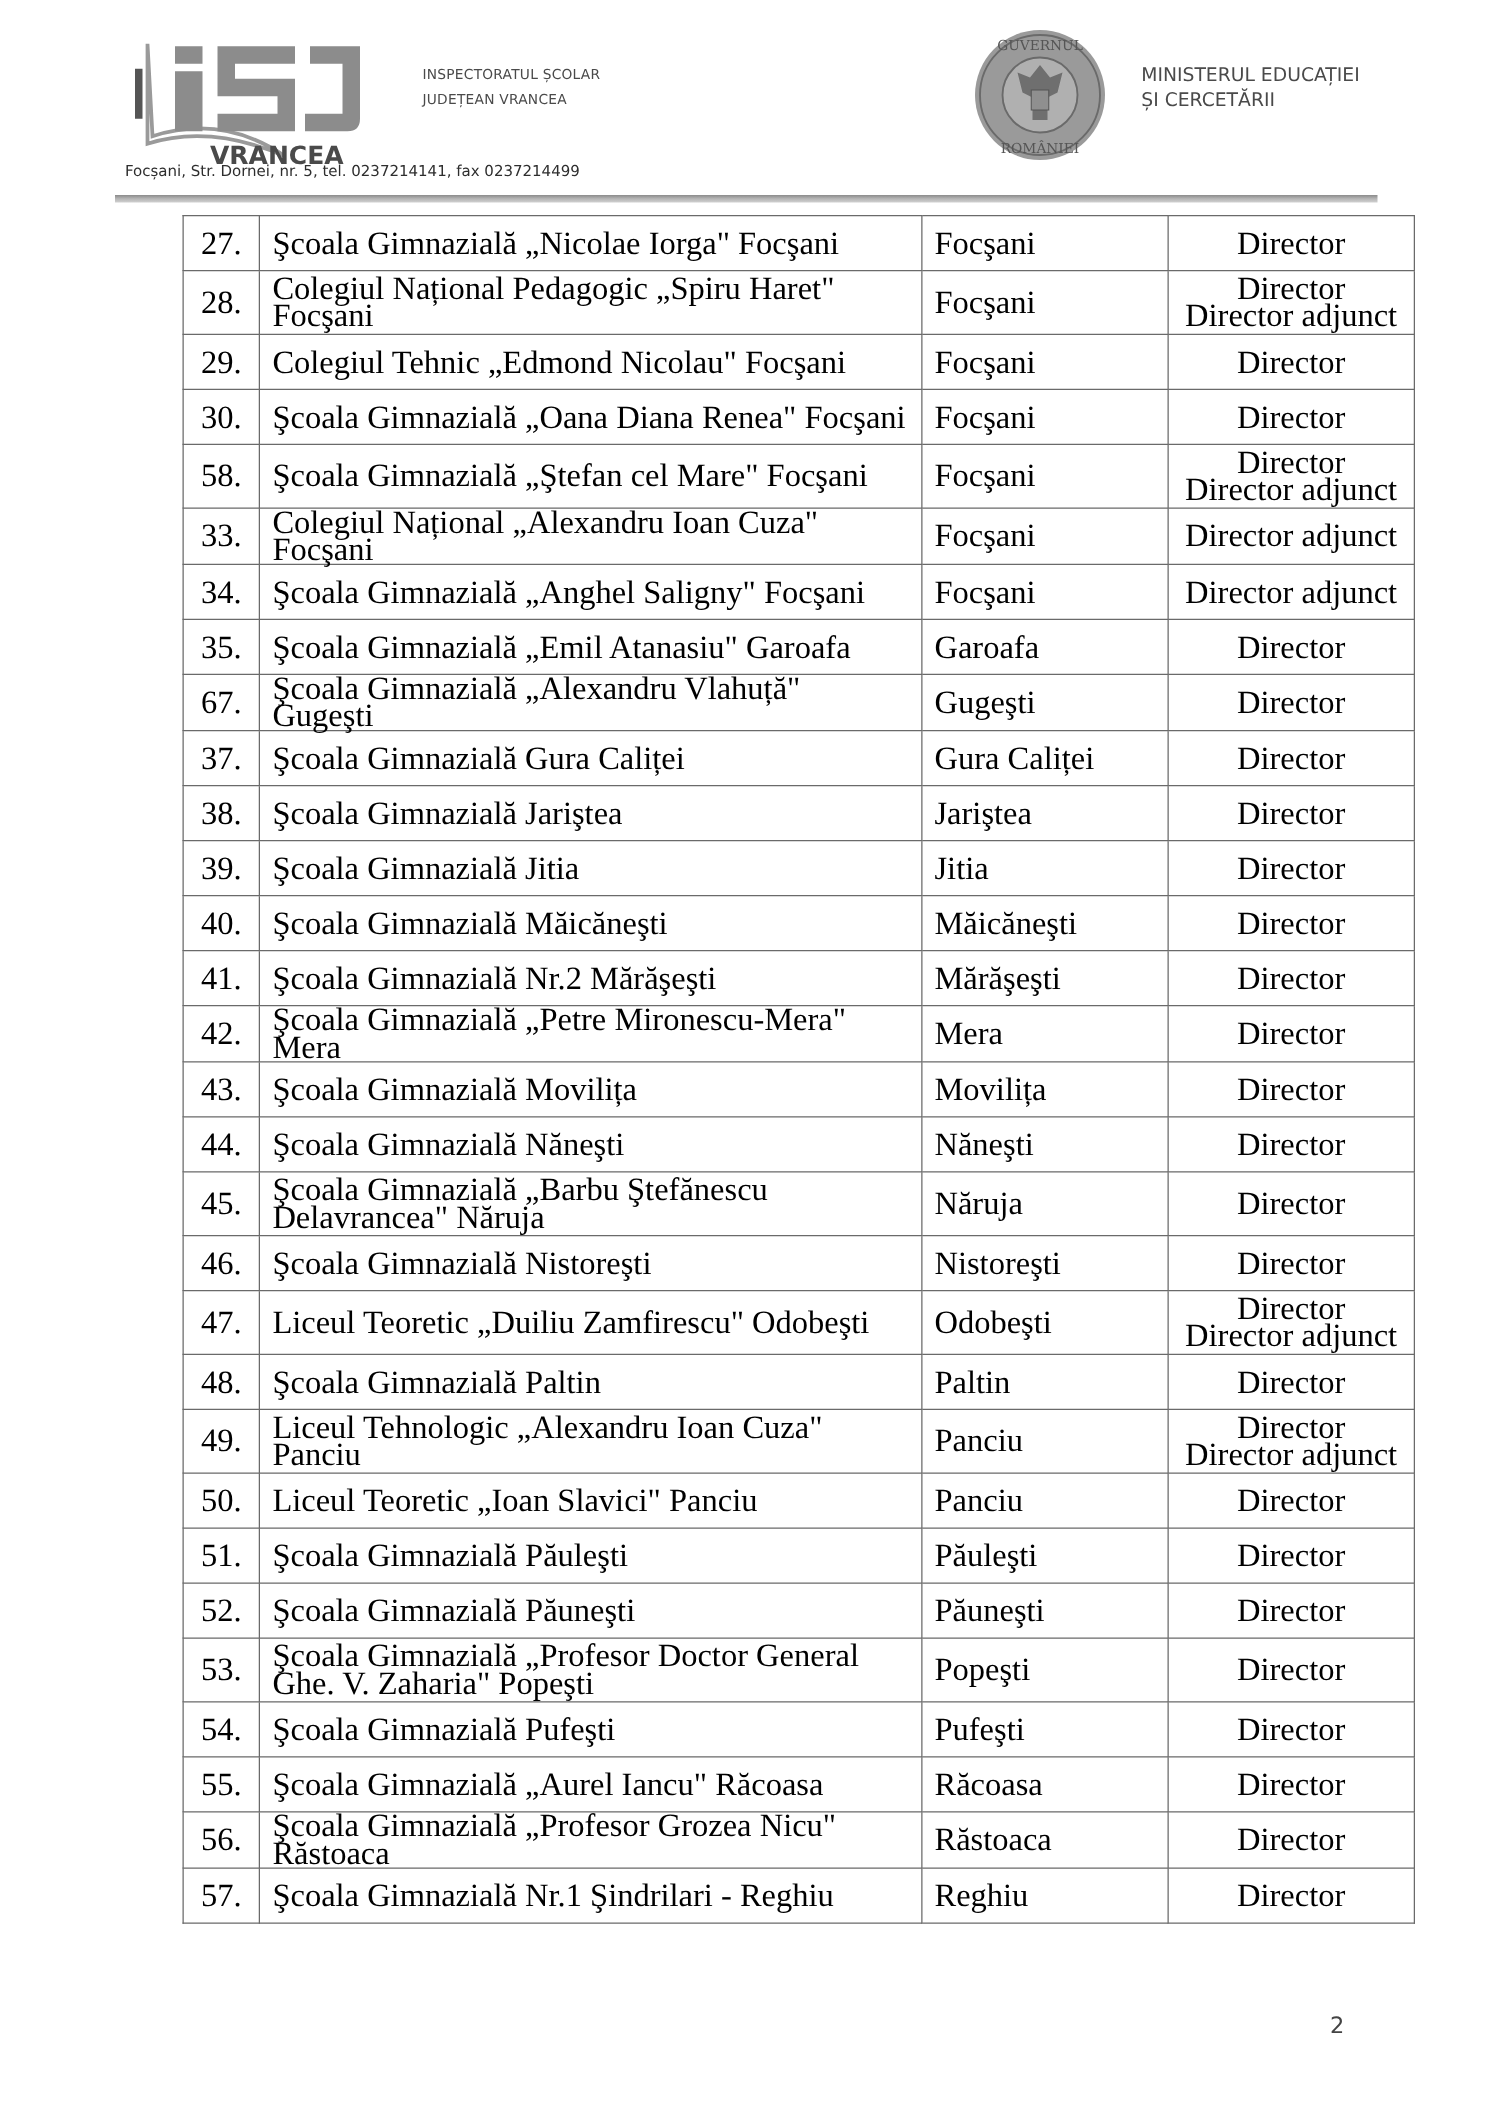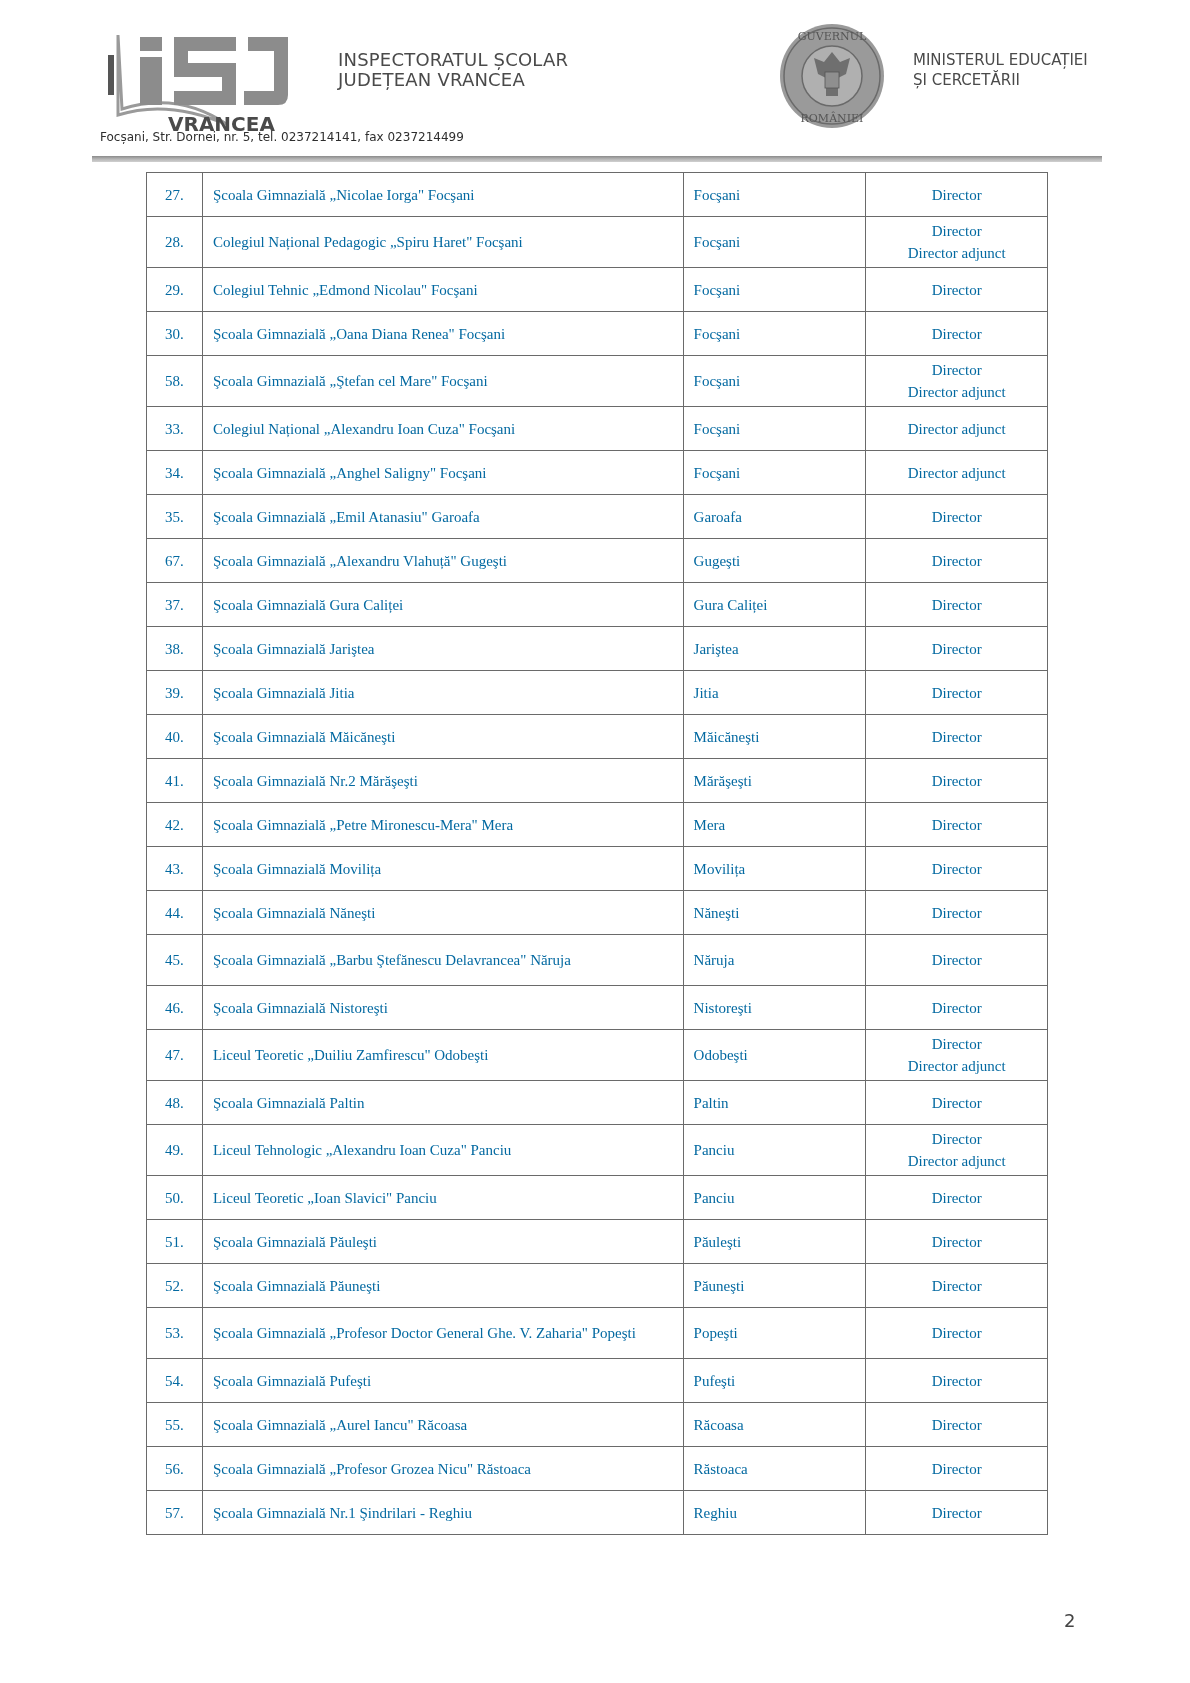--- a/index.html
+++ b/index.html
@@ -1,28 +1,28 @@
 <!DOCTYPE html>
 <html><head>
 <meta charset="utf-8">
 <style>
   html, body { margin: 0; padding: 0; background: #ffffff; }
   body { width: 1190px; height: 1683px; position: relative; overflow: hidden; color: #3a3a3a; }
 
   .header { position: absolute; left: 0; top: 0; width: 1190px; height: 160px; }
   .logo { position: absolute; left: 108px; top: 29px; width: 200px; height: 106px; }
   .logo svg { display: block; }
-  .isj-title { position: absolute; left: 338px; top: 50px; font-family: "DejaVu Sans", sans-serif; font-size: 18px; line-height: 20px; color: #4a4a4a; letter-spacing: 0.2px; }
+  .isj-title { position: absolute; left: 338px; top: 50px; font-family: "DejaVu Sans", sans-serif; font-size: 11px; line-height: 20px; color: #4a4a4a; letter-spacing: 0.2px; }
   .address { position: absolute; left: 100px; top: 130px; font-family: "DejaVu Sans", sans-serif; font-size: 12px; color: #2e2e2e; white-space: nowrap; }
   .emblem { position: absolute; left: 778px; top: 22px; width: 108px; height: 108px; }
   .ministry { position: absolute; left: 913px; top: 50px; font-family: "DejaVu Sans", sans-serif; font-size: 15px; line-height: 20px; color: #4a4a4a; }
   .header-rule { position: absolute; left: 92px; top: 156px; width: 1010px; height: 6px; background: linear-gradient(#8a8a8a, #b5b5b5 50%, #d0d0d0); }
 
   .table-wrap { position: absolute; left: 146px; top: 172px; width: 936px; }
-  table { border-collapse: collapse; width: 902px; font-family: "Liberation Serif", serif; font-size: 15px; color: #0369a1; }
+  table { border-collapse: collapse; width: 986px; font-family: "Liberation Serif", serif; font-size: 26px; color: #000000; }
   td { border: 1.3px solid #6a6a6a; padding: 0 10px; vertical-align: middle; line-height: 22px; }
   td.num { width: 58px; text-align: center; padding: 0; }
   td.name { width: 492px; text-align: left; }
   td.loc { width: 170px; text-align: left; }
   td.role { width: 170px; text-align: center; }
   tr.h1 td { height: 43px; }
   tr.h2 td { height: 50px; }
   .role-line { display: block; }
 
   .page-number { position: absolute; left: 1064px; top: 1610px; font-family: "DejaVu Sans", sans-serif; font-size: 18px; color: #444; }

